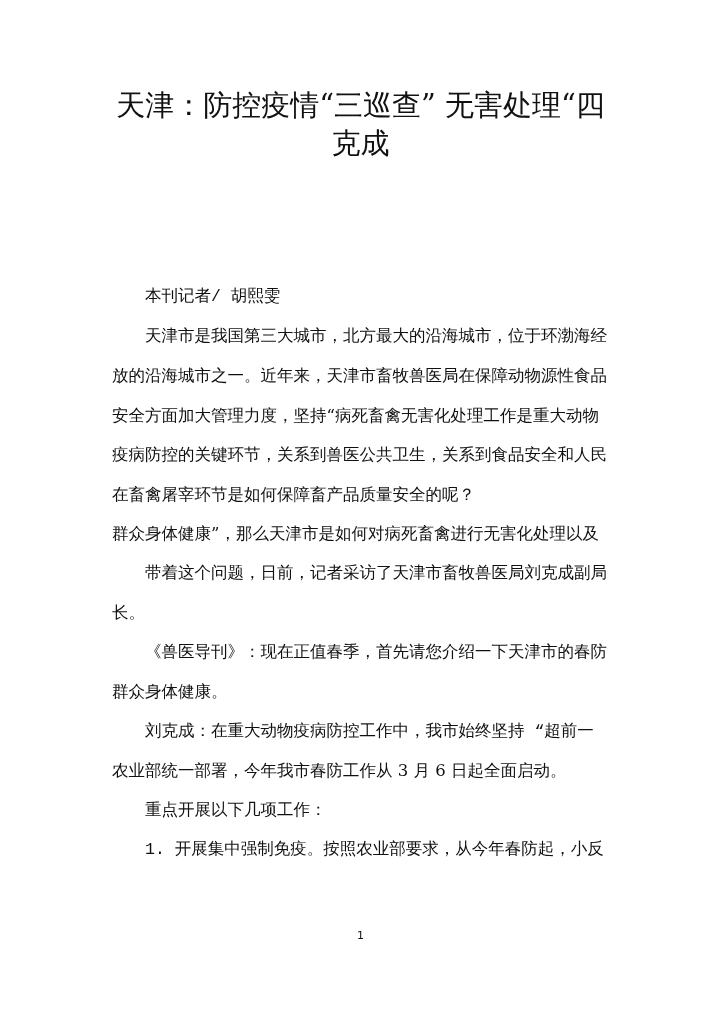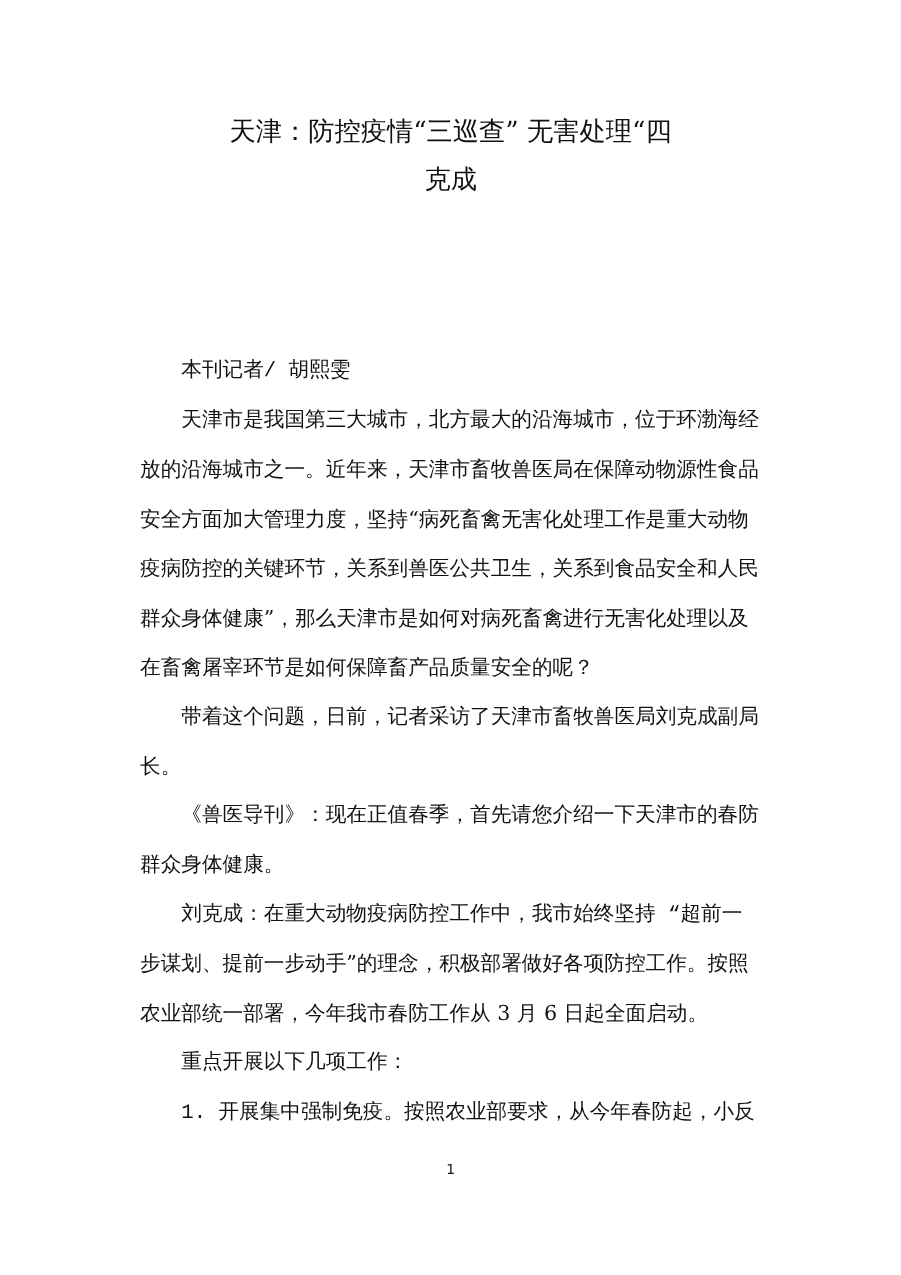--- a/index.html
+++ b/index.html
@@ -1,20 +1,20 @@
 <!DOCTYPE html>
 <html><head>
 <meta charset="utf-8">
 <style>
   html, body { margin: 0; padding: 0; background: #ffffff; }
   body { width: 721px; height: 1020px; position: relative; overflow: hidden;
          font-family: "DejaVu Serif", "Liberation Serif", serif; color: #111; }
   .page { position: absolute; left: 0; top: 0; width: 721px; height: 1020px; background: #fff; }
   .title { position: absolute; left: 100px; top: 86px; width: 521px; text-align: center;
-           font-size: 21px; line-height: 38px; font-weight: normal; margin: 0; letter-spacing: 0px; }
+           font-size: 29px; line-height: 38px; font-weight: normal; margin: 0; letter-spacing: 0px; }
   .title span { display: block; white-space: nowrap; }
   .body { position: absolute; left: 112px; top: 283px; width: 500px; }
   .line { height: 39.5px; line-height: 28px; font-size: 16.5px; white-space: nowrap; }
   .indent { padding-left: 33px; font-family: Liberation Mono, monospace; }
   .pagenum { position: absolute; top: 929px; left: 0; width: 721px; text-align: center;
              font-size: 11px; font-family: "DejaVu Sans", sans-serif; }
 </style>
 </head>
 <body>
 
@@ -23,27 +23,26 @@
     <span>天津：防控疫情“三巡查” 无害处理“四</span>
     <span>克成</span>
   </h1>
 
   <div class="body" id="body">
       <div class="line indent">本刊记者/ 胡熙雯</div>
       <div class="line indent">天津市是我国第三大城市，北方最大的沿海城市，位于环渤海经</div>
       <div class="line">放的沿海城市之一。近年来，天津市畜牧兽医局在保障动物源性食品</div>
       <div class="line">安全方面加大管理力度，坚持“病死畜禽无害化处理工作是重大动物</div>
       <div class="line">疫病防控的关键环节，关系到兽医公共卫生，关系到食品安全和人民</div>
+      <div class="line">在畜禽屠宰环节是如何保障畜产品质量安全的呢？</div>
       <div class="line">群众身体健康”，那么天津市是如何对病死畜禽进行无害化处理以及</div>
-      <div class="line">在畜禽屠宰环节是如何保障畜产品质量安全的呢？</div>
       <div class="line indent">带着这个问题，日前，记者采访了天津市畜牧兽医局刘克成副局</div>
       <div class="line">长。</div>
       <div class="line indent">《兽医导刊》：现在正值春季，首先请您介绍一下天津市的春防</div>
       <div class="line">群众身体健康。</div>
       <div class="line indent">刘克成：在重大动物疫病防控工作中，我市始终坚持 “超前一</div>
-      <div class="line">步谋划、提前一步动手”的理念，积极部署做好各项防控工作。按照</div>
       <div class="line">农业部统一部署，今年我市春防工作从 3 月 6 日起全面启动。</div>
       <div class="line indent">重点开展以下几项工作：</div>
       <div class="line indent">1. 开展集中强制免疫。按照农业部要求，从今年春防起，小反</div>
     </div>
 
   <div class="pagenum">1</div>
 </div>
 
 </body></html>

